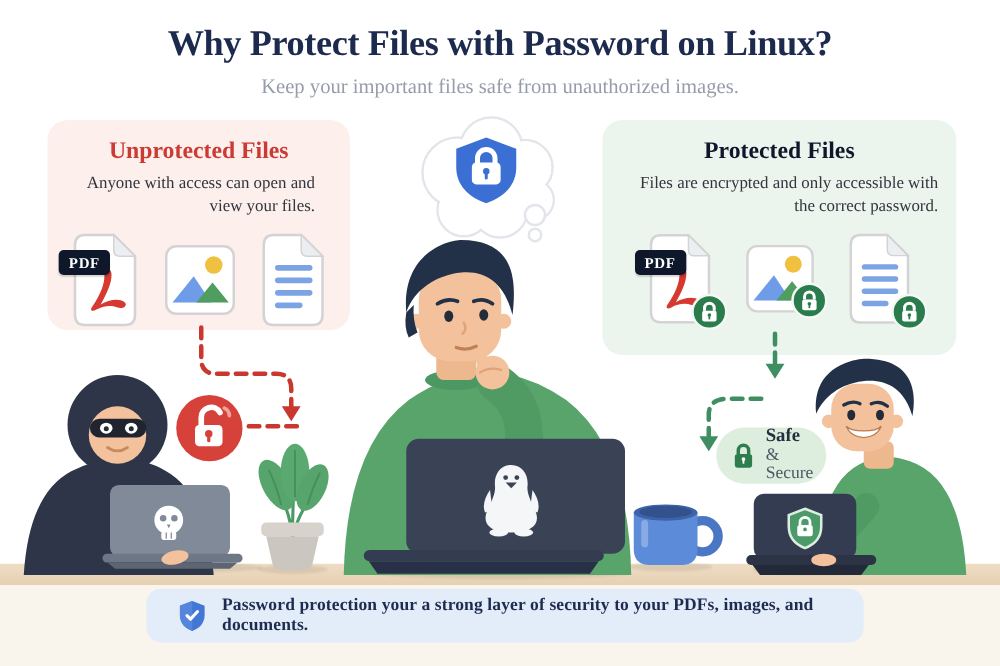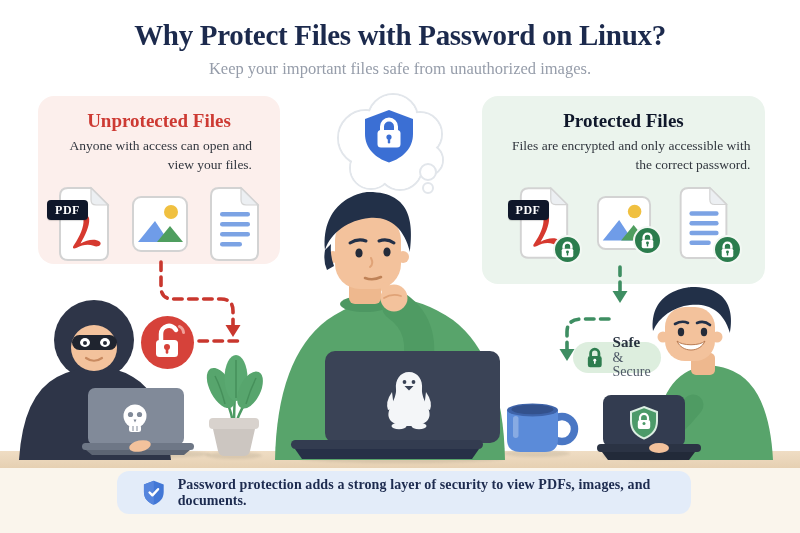--- a/index.html
+++ b/index.html
@@ -39,21 +39,21 @@
     display:flex;align-items:center;justify-content:center;box-shadow:0 1px 1px rgba(0,0,0,.15);}
   .lock-badge{position:absolute;right:-10px;bottom:-4px;width:29px;height:29px;border-radius:50%;
     background:#2b7c4d;border:2px solid #f2f8f3;display:flex;align-items:center;justify-content:center;}
   
   .abs{position:absolute;}
   .z2{z-index:2;} .z3{z-index:3;} .z4{z-index:4;}
   
   .unlock-badge{position:absolute;left:141px;top:316px;width:53px;height:53px;border-radius:50%;
     background:#d6423a;z-index:6;display:flex;align-items:center;justify-content:center;}
   
-  .safe-pill{position:absolute;left:573px;top:342px;width:88px;height:31px;border-radius:23px;
+  .safe-pill{position:absolute;left:573px;top:342px;width:88px;height:45px;border-radius:23px;
     background:#ddeede;z-index:2;display:flex;align-items:center;padding-left:13px;gap:9px;}
   .safe-pill .txt{display:flex;flex-direction:column;line-height:1.05;}
   .safe-pill .l1{font-size:15px;font-weight:bold;color:#26303d;}
   .safe-pill .l2{font-size:14px;color:#4e5866;}
   
   .banner{position:absolute;left:117px;top:471px;width:574px;height:43px;border-radius:12px;
     background:#e3ecf9;z-index:10;display:flex;align-items:center;padding-left:26px;gap:13px;}
   .banner .btxt{font-size:14px;font-weight:600;color:#1d2b4f;letter-spacing:.1px;}
   svg{display:block;}
 </style>
@@ -337,16 +337,16 @@
       <span class="l2">&amp; Secure</span>
     </div>
   </div>
 
   <div class="banner">
     <svg width="23" height="27" viewBox="0 0 23 27">
       <path d="M11.5 1 L22 5 v8 c0 7 -4.5 11.5 -10.5 13.5 C5.5 24.5 1 20 1 13 V5 Z" fill="#4277d6"></path>
       <path d="M11.5 1 L11.5 26.5 C5.5 24.5 1 20 1 13 V5 Z" fill="#5585dd"></path>
       <path d="M7 13.5 l3 3 l6 -6.5" fill="none" stroke="#ffffff" stroke-width="2.6" stroke-linecap="round" stroke-linejoin="round"></path>
     </svg>
-    <span class="btxt">Password protection adds a strong layer of security to view PDFs, images, and documents.</span>
+    <span class="btxt">Password protection your a strong layer of security to your PDFs, images, and documents.</span>
   </div>
 
 </div>
 
 </body></html>

